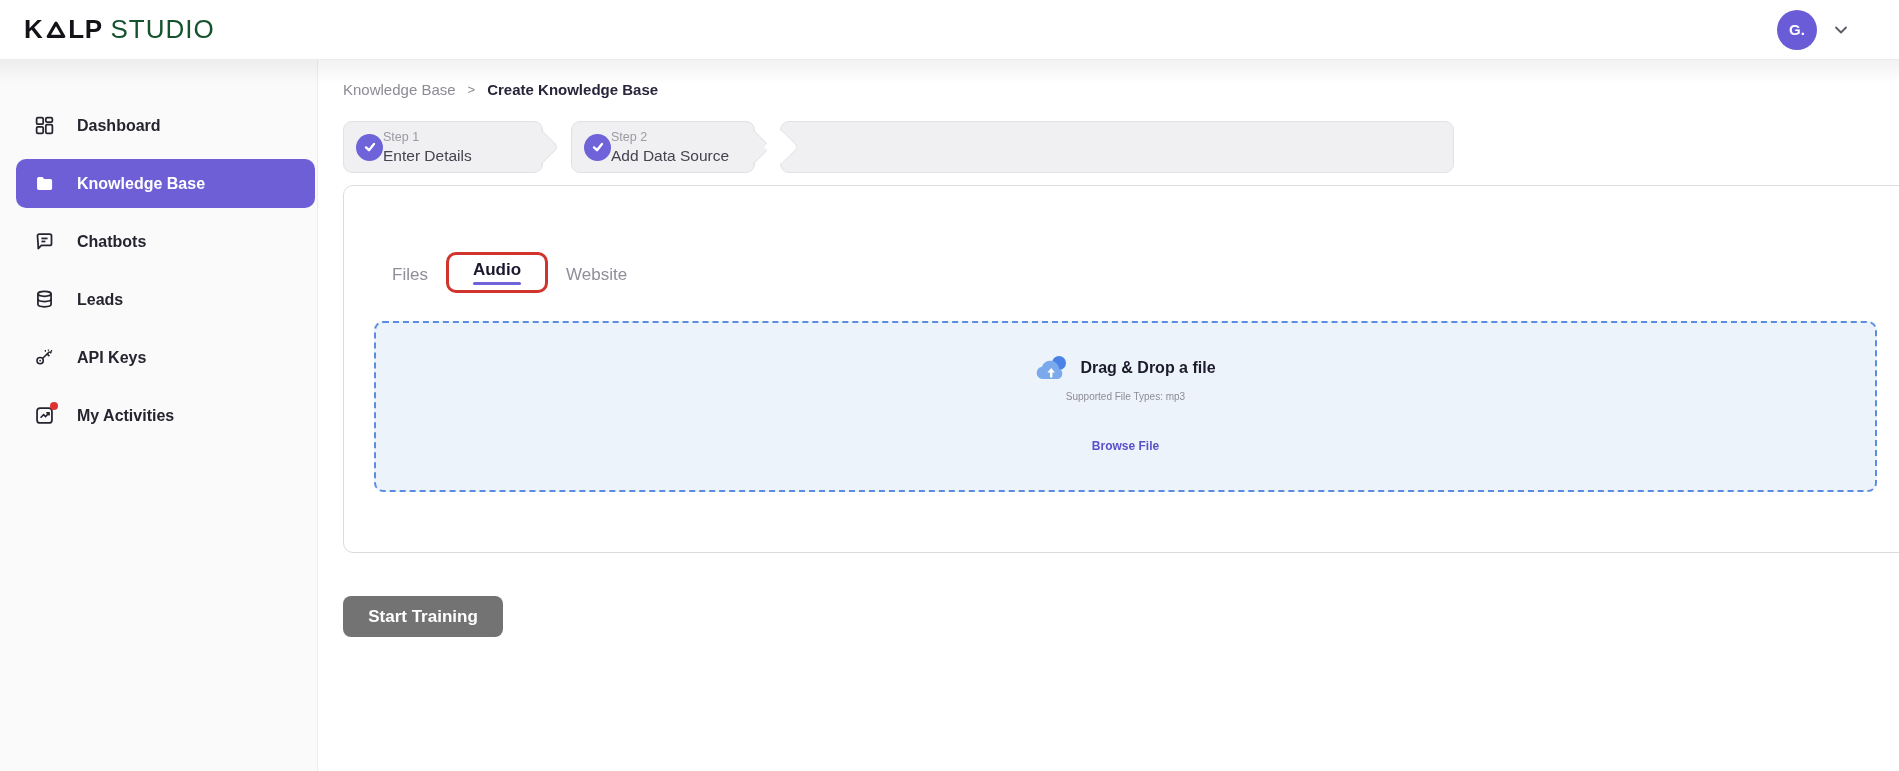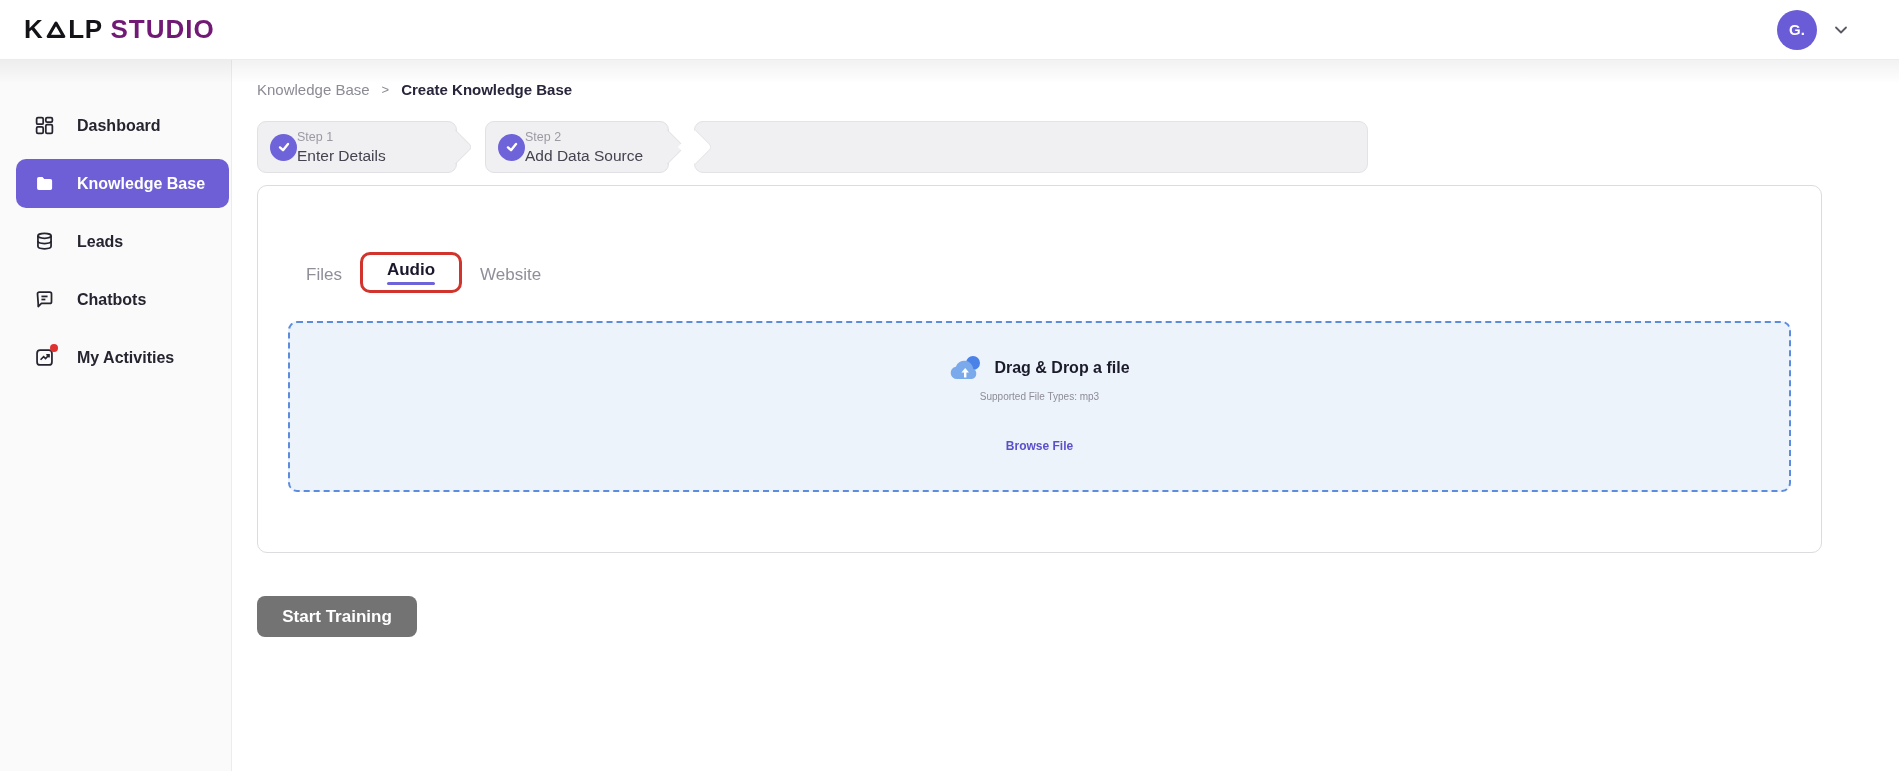--- a/index.html
+++ b/index.html
@@ -4,34 +4,34 @@
 <style>
   * { margin:0; padding:0; box-sizing:border-box; }
   html,body { width:1899px; height:771px; overflow:hidden; background:#fff;
               font-family:"Liberation Sans", sans-serif; color:#23212e; }
 
   
   .topbar { height:60px; display:flex; align-items:center; padding:0 50px 0 24px;
             background:#fff; border-bottom:1px solid #ececf0; position:relative; z-index:5; }
   .logo { display:flex; align-items:center; font-size:26px; letter-spacing:.5px; cursor:pointer; }
   .logo .bold { font-weight:700; color:#141318; }
-  .logo .light { font-weight:700; color:#701a75; margin-left:8px; letter-spacing:1px; }
+  .logo .light { font-weight:400; color:#14532d; margin-left:8px; letter-spacing:1px; }
   .logo svg { margin:0 1px 0 2px; display:block; }
   .topbar-right { margin-left:auto; display:flex; align-items:center; gap:16px; }
   .avatar { width:40px; height:40px; border-radius:50%; background:#6a5cd6; color:#fff;
             display:flex; align-items:center; justify-content:center;
             font-size:15px; font-weight:700; cursor:pointer; }
   .chev { cursor:pointer; display:flex; align-items:center; }
 
   .top-shadow { position:absolute; left:0; top:60px; width:100%; height:24px;
                 background:linear-gradient(rgba(0,0,0,.05), rgba(0,0,0,0)); pointer-events:none; z-index:4; }
 
   
   .app-body { display:flex; height:711px; }
-  .sidebar { width:232px; background:#fafafb; border-right:1px solid #ececf0;
+  .sidebar { width:318px; background:#fafafb; border-right:1px solid #ececf0;
              padding-top:41px; flex-shrink:0; }
   .side-item { height:49px; display:flex; align-items:center; gap:22px;
                padding-left:33px; margin:0 2px 9px 0; cursor:pointer;
                font-size:16px; font-weight:600; color:#26252f; border-radius:10px; }
   .side-item svg { flex-shrink:0; }
   .side-item.active { background:#6e5fd6; color:#fff; margin-left:16px; padding-left:17px; }
   .icon-wrap { position:relative; width:22px; height:22px; display:flex; align-items:center; justify-content:center; }
   .dot-badge { position:absolute; top:-3px; right:-3px; width:8px; height:8px;
                border-radius:50%; background:#e03131; }
 
@@ -137,39 +137,50 @@
         <svg width="21" height="21" viewBox="0 0 24 24" fill="#fff">
           <path d="M3.5 6.5 a2 2 0 0 1 2-2 h4.2 l2 2.3 h7 a2 2 0 0 1 2 2 v8.7 a2 2 0 0 1-2 2 h-13.2 a2 2 0 0 1-2-2 Z"></path>
         </svg>
       </span>
       <span>Knowledge Base</span>
     </div>
 
     <div class="side-item">
       <span class="icon-wrap">
         <svg width="21" height="21" viewBox="0 0 24 24" fill="none" stroke="#26252f" stroke-width="2">
+          <path d="M4 5.5 a2 2 0 0 1 2-2 h12 a2 2 0 0 1 2 2 v9 a2 2 0 0 1-2 2 h-9.5 L4.8 20 V16.5 16.5 Z" stroke-linejoin="round"></path>
+          <line x1="8.5" y1="8.5" x2="15.5" y2="8.5"></line>
+            <line x1="8.5" y1="12" x2="13" y2="12"></line>
+        </svg>
+      </span>
+      <span>Chatbots</span>
+    </div>
+
+    <div class="side-item">
+      <span class="icon-wrap">
+        <svg width="21" height="21" viewBox="0 0 24 24" fill="none" stroke="#26252f" stroke-width="2">
           <ellipse cx="12" cy="5.5" rx="7.5" ry="2.8"></ellipse>
           <path d="M4.5 5.5 v6 c0 1.6 3.4 2.8 7.5 2.8 s7.5-1.2 7.5-2.8 v-6"></path>
           <path d="M4.5 11.5 v6 c0 1.6 3.4 2.8 7.5 2.8 s7.5-1.2 7.5-2.8 v-6"></path>
         </svg>
       </span>
       <span>Leads</span>
     </div>
 
     <div class="side-item">
       <span class="icon-wrap">
-        <svg width="21" height="21" viewBox="0 0 24 24" fill="none" stroke="#26252f" stroke-width="2">
-          <path d="M4 5.5 a2 2 0 0 1 2-2 h12 a2 2 0 0 1 2 2 v9 a2 2 0 0 1-2 2 h-9.5 L4.8 20 V16.5 16.5 Z" stroke-linejoin="round"></path>
-          <line x1="8.5" y1="8.5" x2="15.5" y2="8.5"></line>
-            <line x1="8.5" y1="12" x2="13" y2="12"></line>
-        </svg>
-      </span>
-      <span>Chatbots</span>
-    </div>
-
+        <svg width="21" height="21" viewBox="0 0 24 24" fill="none" stroke="#26252f" stroke-width="1.8">
+          <circle cx="7" cy="15.5" r="3.6"></circle>
+            <circle cx="7" cy="15.5" r="1" fill="#26252f" stroke="none"></circle>
+          <path d="M10 12.8 L17.5 5.5 M15 7.8 l2.6 2.6 M17.8 5.2 l2 2"></path>
+          <path d="M13 3.5 v2 M16.5 2.8 v1.6 M20 3.5 v2" stroke-width="1.4"></path>
+        </svg>
+      </span>
+      <span>API Keys</span>
+    </div>
 
     <div class="side-item">
       <span class="icon-wrap">
         <svg width="21" height="21" viewBox="0 0 24 24" fill="none" stroke="#26252f" stroke-width="2">
           <rect x="3.5" y="3.5" width="17" height="17" rx="3.5"></rect>
           <path d="M7.5 14.5 l3.5-3.5 2.2 2.2 4-4.2 M14 8.8 h3.2 v3.2" stroke-width="1.8"></path>
         </svg>
         <span class="dot-badge"></span>
       </span>
       <span>My Activities</span>

